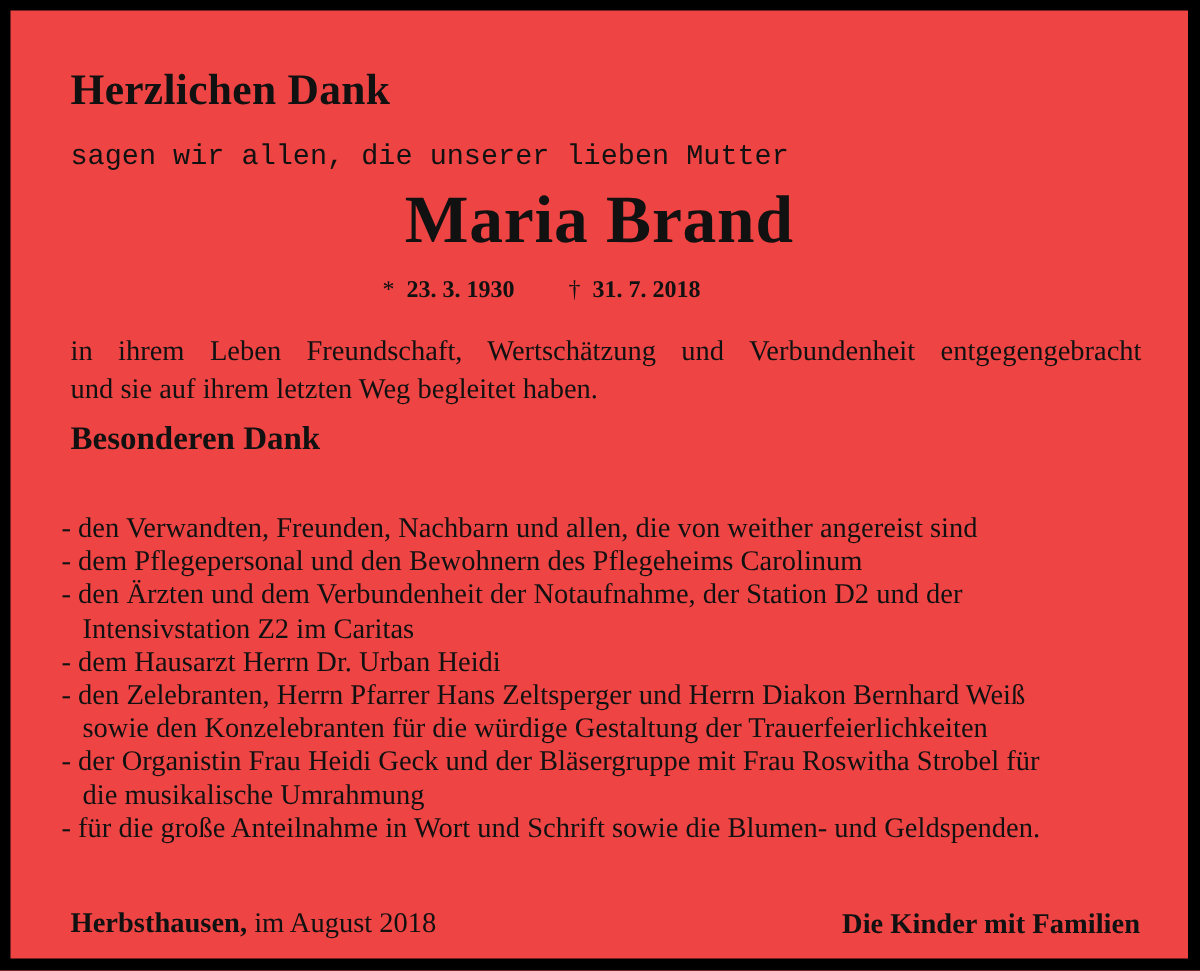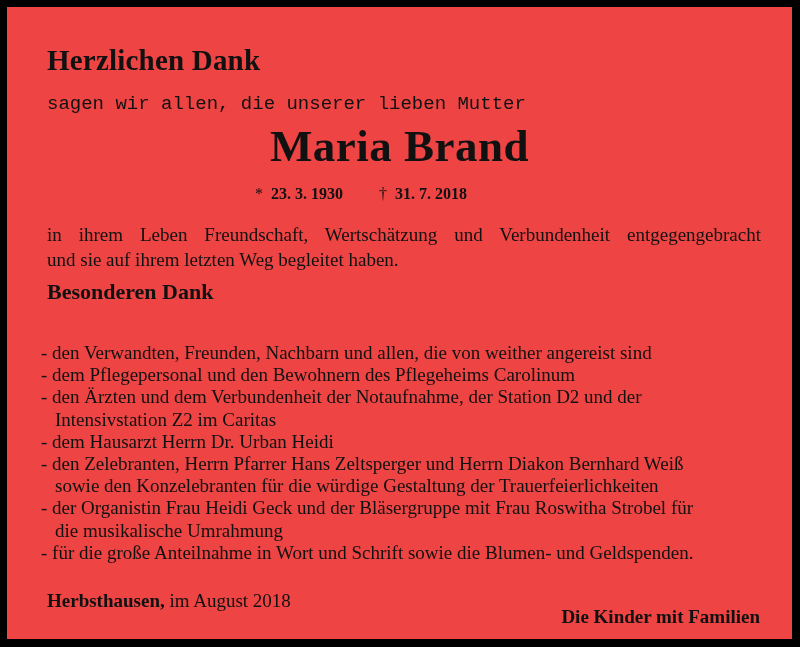--- a/index.html
+++ b/index.html
@@ -36,21 +36,21 @@
     }
     .para .l1 { display: block; text-align: justify; text-align-last: justify; }
     .para .l2 { display: block; }
     .subhead { left: 40px; top: 272px; font-size: 22px; font-weight: bold; }
     .list {
       left: 34px; top: 307px; width: 730px;
       font-size: 19px; line-height: 22.2px; white-space: normal; margin-top: 28px;
     }
     .list .item { display: block; }
     .list .cont { display: block; padding-left: 14px; }
-    .place { left: 40px; top: 583px; font-size: 19px; }
+    .place { left: 40px; top: 598px; font-size: 19px; }
     .place b { font-weight: bold; }
     .sign {
       right: 32px; top: 599px; font-size: 19px; font-weight: bold;
     }
   </style>
 </head>
 <body>
 
 <div class="frame">
   <div class="abs title">Herzlichen Dank</div>

